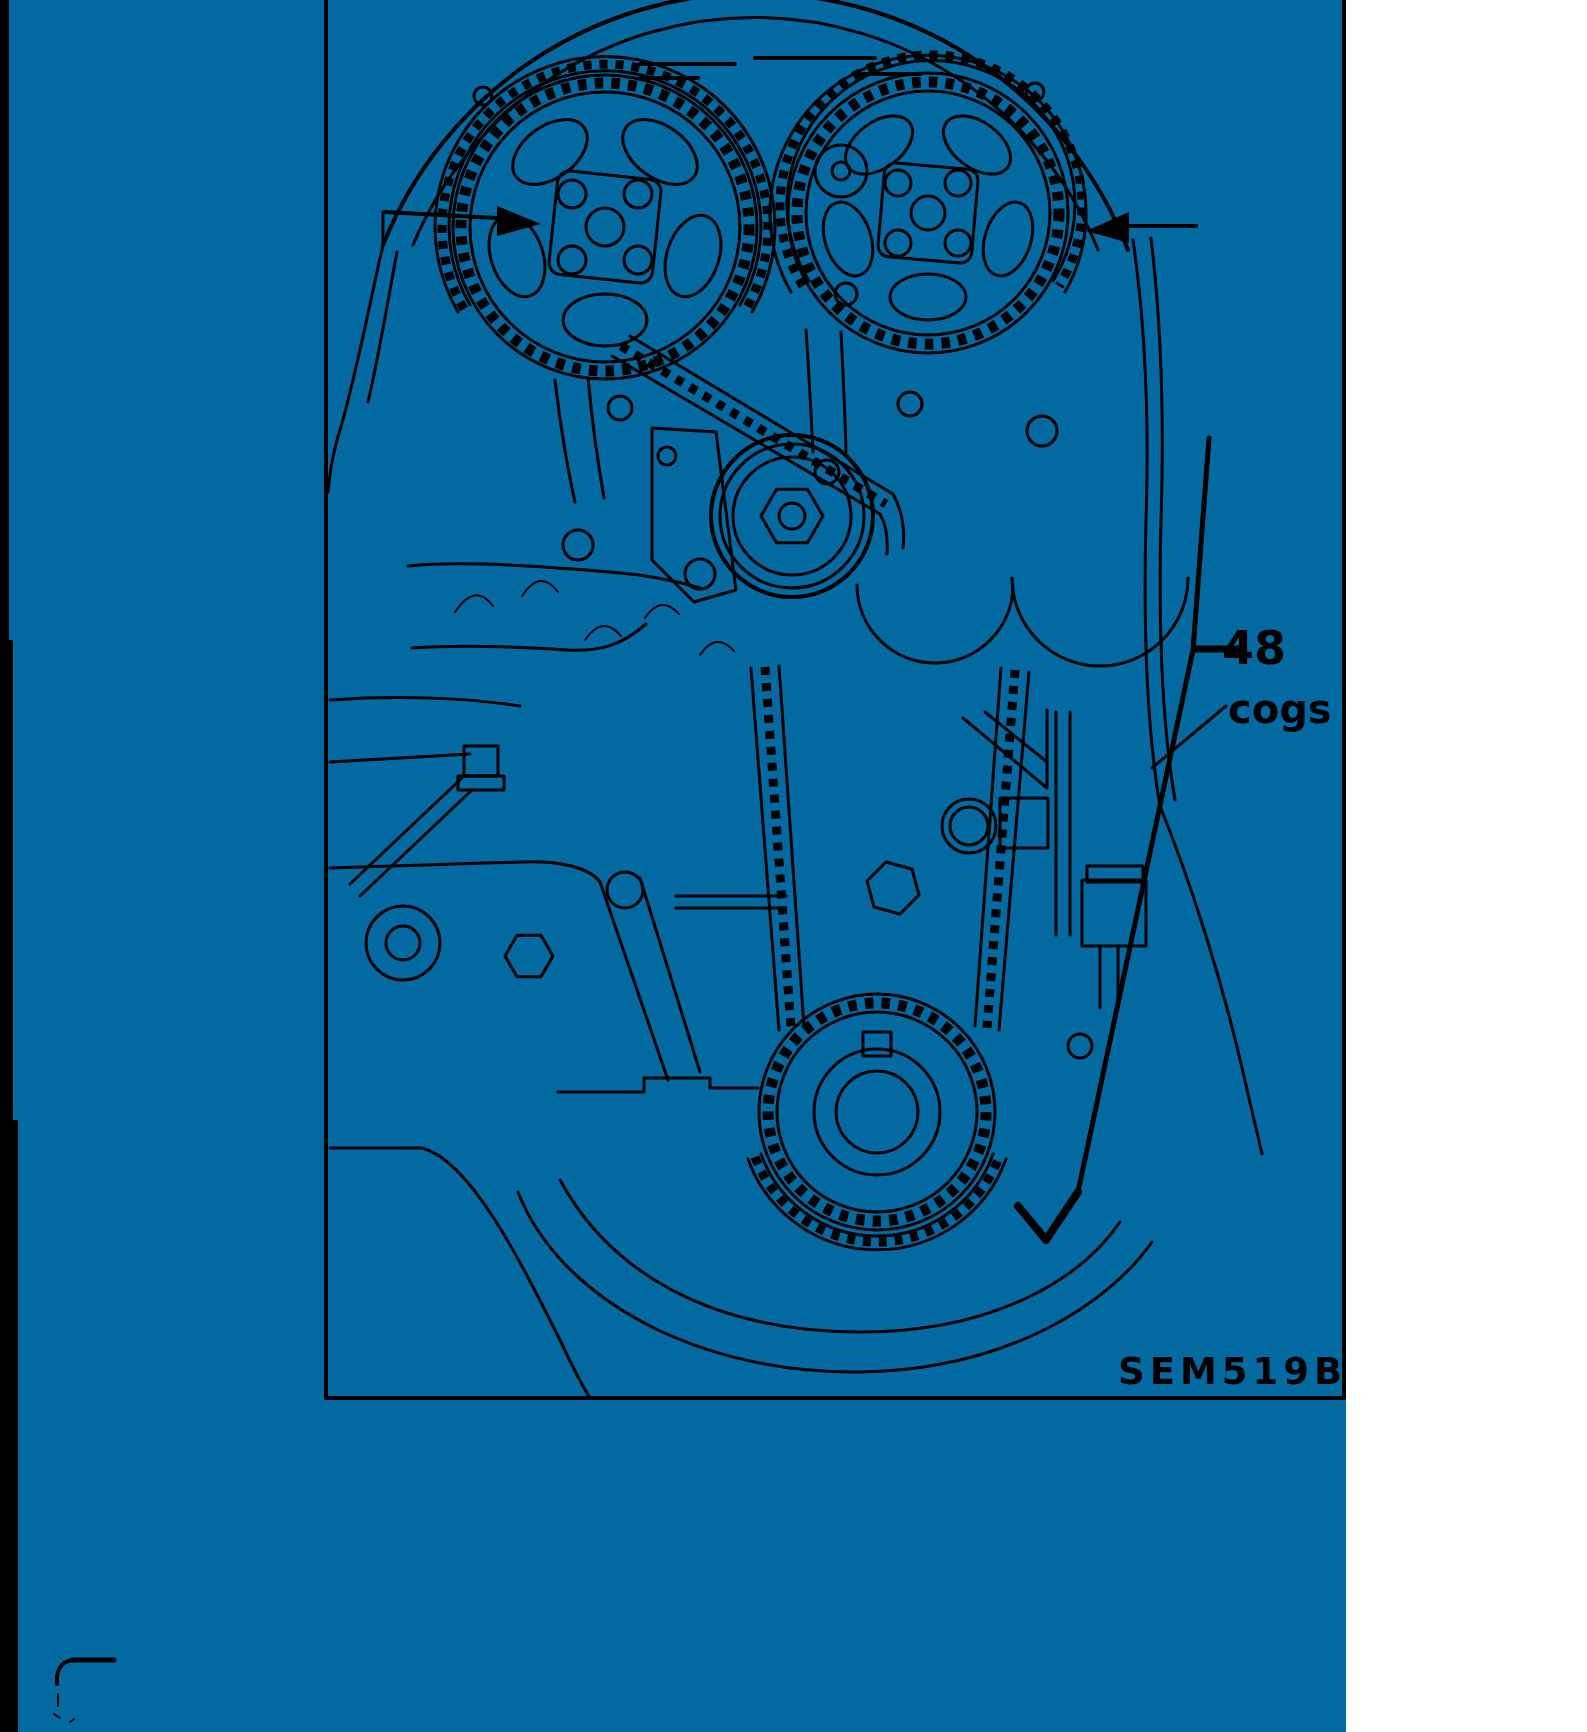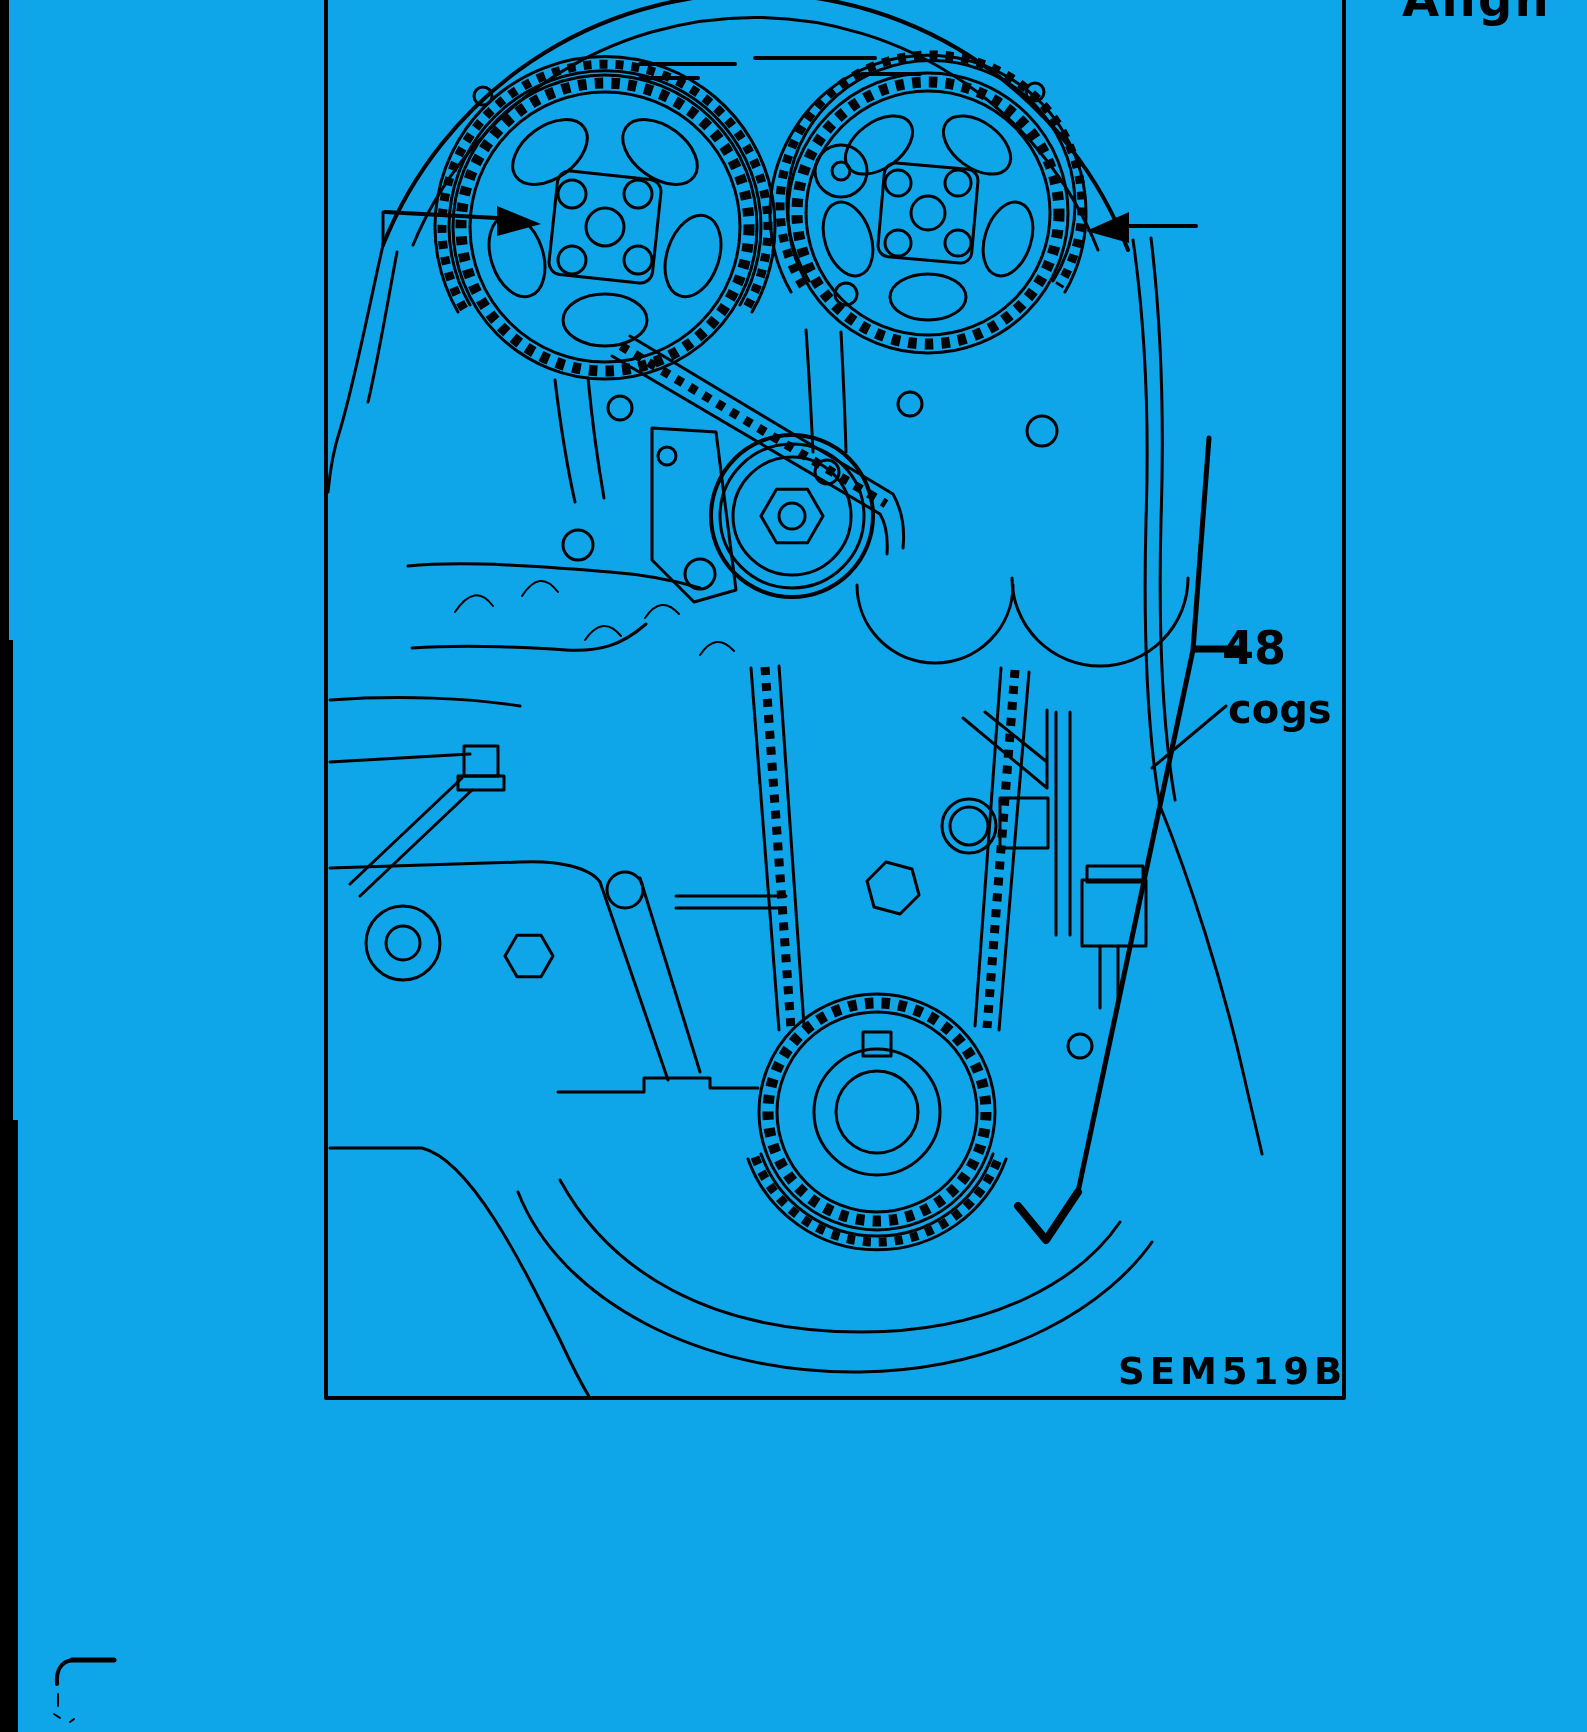--- a/index.html
+++ b/index.html
@@ -1,16 +1,16 @@
 <!DOCTYPE html>
 <html><head>
 <meta charset="utf-8">
 <style>
   html,body{margin:0;padding:0;background:#ffffff;}
-  .page{position:relative;width:1587px;height:1732px;background:#0ea5e9;overflow:hidden;
+  .page{position:relative;width:1346px;height:1732px;background:#0369a1;overflow:hidden;
         font-family:"DejaVu Sans",sans-serif;}
   svg{display:block;position:absolute;left:0;top:0;}
   .ln{fill:none;stroke:#000;stroke-width:3;stroke-linecap:round;stroke-linejoin:round;}
   .w2{stroke-width:2;}
   .w4{stroke-width:4;}
   .w5{stroke-width:5;}
   .w7{stroke-width:7;}
   .w8{stroke-width:8;}
   .teeth{fill:none;stroke:#000;stroke-width:11;stroke-dasharray:8.5 8.2;}
   .teeth-sm{fill:none;stroke:#000;stroke-width:9;stroke-dasharray:8 8;}

